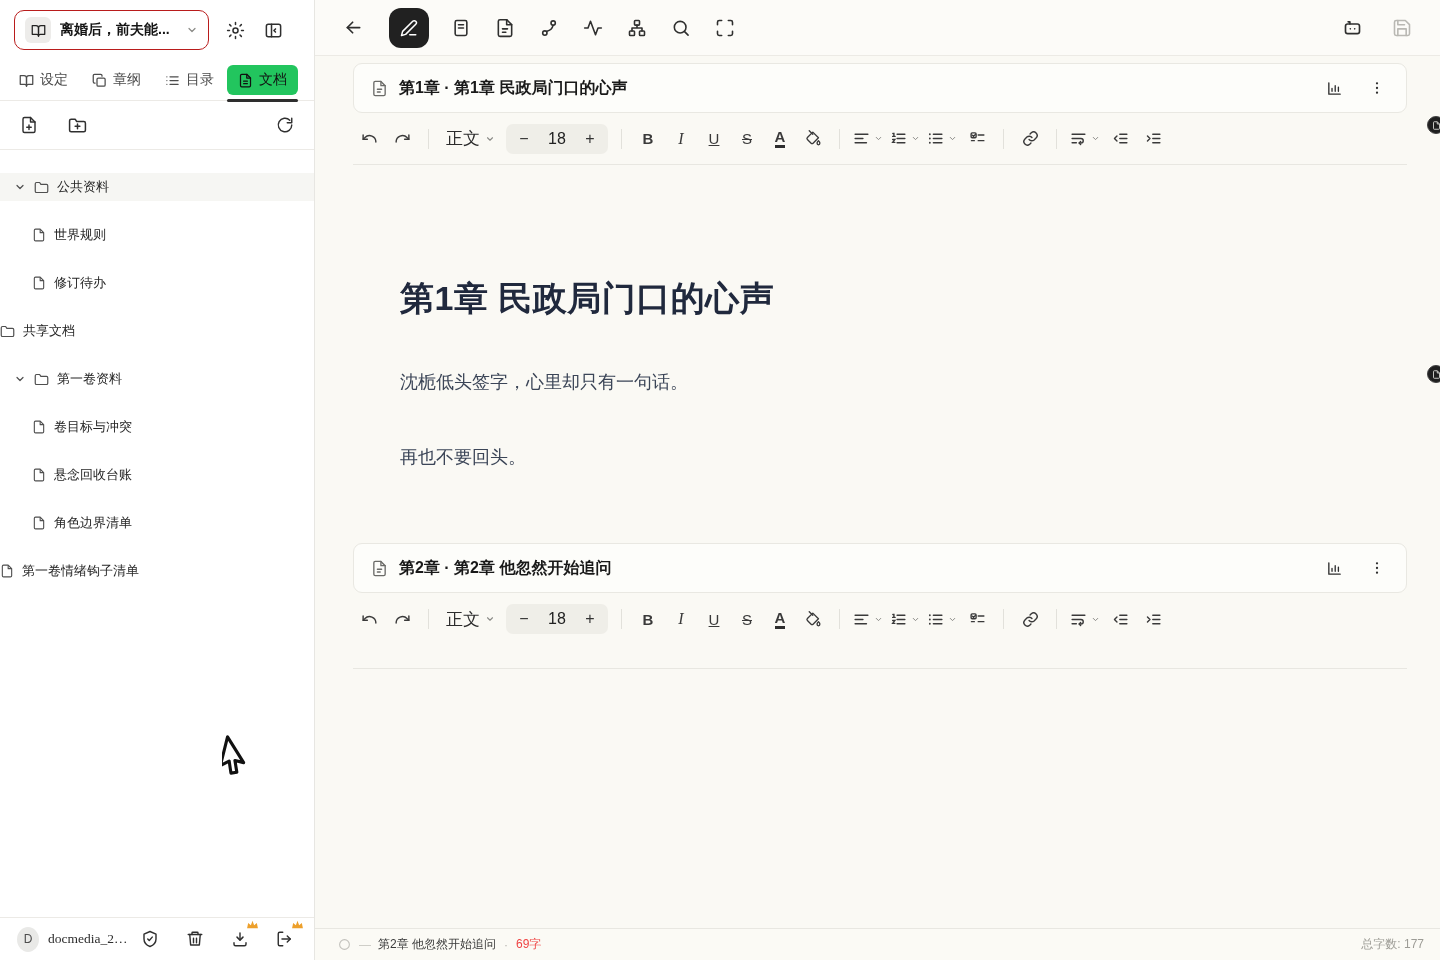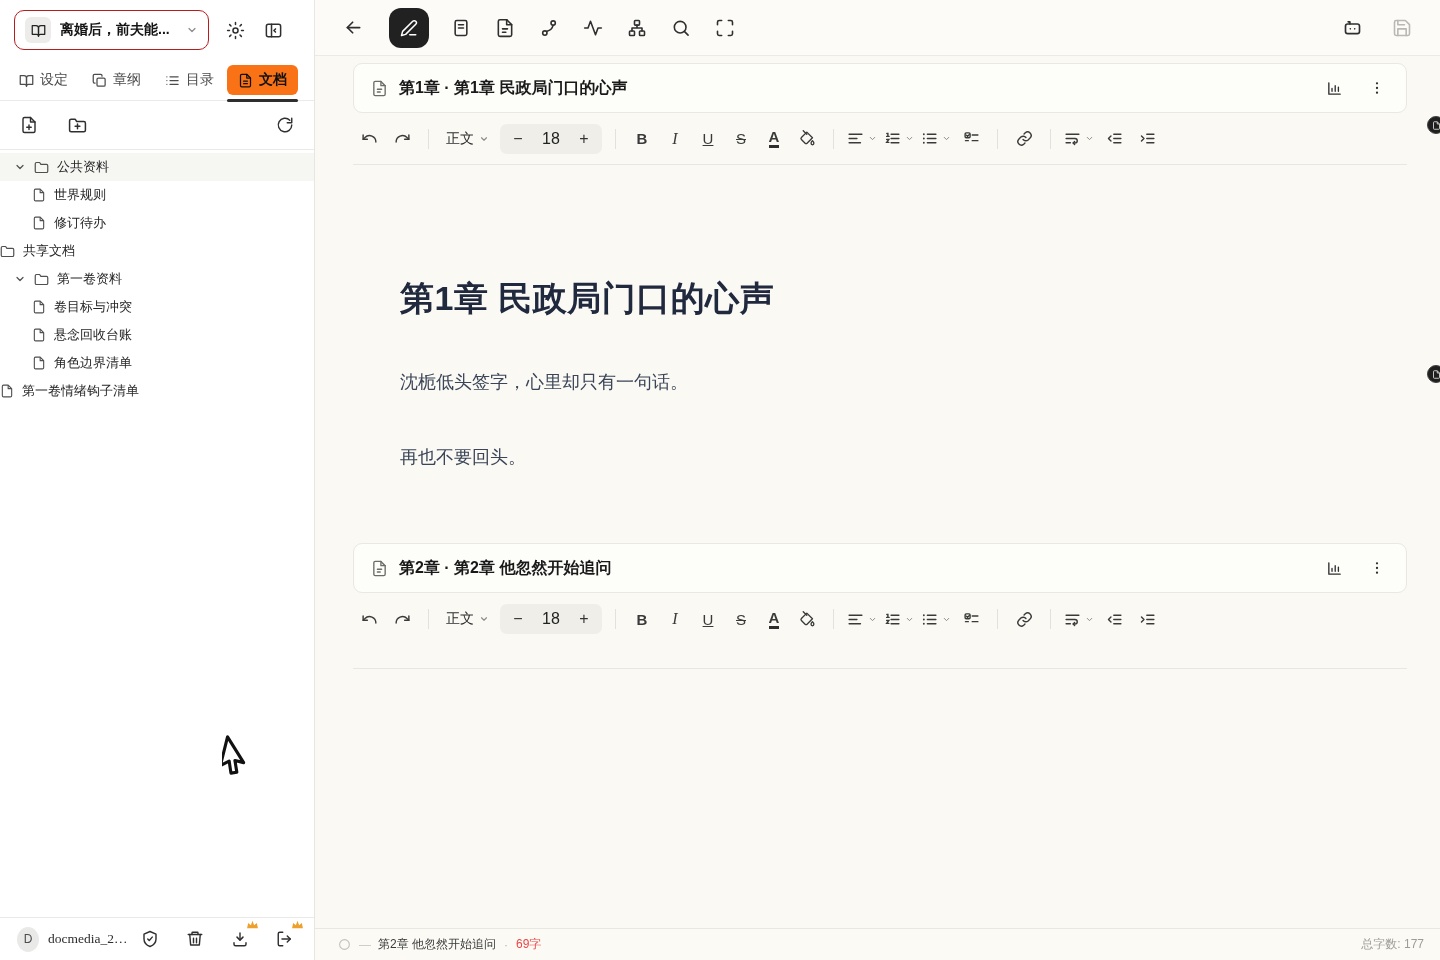--- a/index.html
+++ b/index.html
@@ -16,28 +16,28 @@
     border-radius:10px; padding:5px 10px; height:40px; background:#fff; cursor:pointer; max-width:195px;}
   .book-pill .bicon { width:26px; height:26px; background:#edecea; border-radius:6px;
     display:flex; align-items:center; justify-content:center; color:#222; }
   .book-pill .btitle { font-size:14px; font-weight:700; color:#141414; white-space:nowrap;
     overflow:hidden; text-overflow:ellipsis; flex:1; }
   .hbtn { color:#2f2f2f; display:flex; align-items:center; justify-content:center; width:24px; height:24px; }
   .sb-tabs { height:41px; display:flex; align-items:stretch; padding:0 8px; gap:2px;
     border-bottom:1px solid #eceae6; }
   .tab { position:relative; display:flex; align-items:center; gap:6px; font-size:14px;
     color:#4c4c4c; padding:0 11px; margin:5px 0 5px; border-radius:6px; cursor:pointer; }
-  .tab.active { background:#f97316; color:#111; font-weight:700; }
+  .tab.active { background:#22c55e; color:#111; font-weight:400; }
   .tab.active::after { content:""; position:absolute; left:0; right:0; bottom:-7px; height:3px;
     background:#2e2e2e; border-radius:2px; }
   .sb-actions { height:49px; display:flex; align-items:center; padding:0 17px; gap:24px;
     border-bottom:1px solid #eceae6; color:#2f2f2f; }
   .sb-actions .spacer { flex:1; }
   .tree { flex:1; padding-top:3px; font-size:13px; color:#262626; overflow:hidden; }
-  .trow { height:28px; display:flex; align-items:center; gap:8px; cursor:pointer; }
+  .trow { height:28px; display:flex; align-items:center; gap:8px; cursor:pointer;margin-top:20px; }
   .trow .ticon { color:#4f4f4f; }
   .trow.hl { background:#f6f6f3; }
   .pl-chev { padding-left:14px; }
   .pl-child { padding-left:32px; }
   .pl-root { }
   .sb-footer { height:43px; border-top:1px solid #eceae6; display:flex; align-items:center;
     padding:0 17px; gap:9px; }
   .avatar { width:25px; height:25px; border-radius:50%; background:#e9e9e7; color:#4d4d4d;
     font-size:12px; display:flex; align-items:center; justify-content:center; }
   .uname { font-family:"Liberation Serif","DejaVu Serif",serif; font-size:13.5px; color:#2d2d2d;
@@ -60,21 +60,21 @@
     display:flex; align-items:center; padding:0 17px; gap:11px; }
   .chapter-card .ctitle { font-size:16px; font-weight:700; color:#191919; }
   .card-right { margin-left:auto; display:flex; align-items:center; gap:19px; color:#555; }
 
   .fmt-toolbar { height:52px; display:flex; align-items:center; gap:7px; padding:0 3px;
     color:#353535; border-bottom:1px solid #e8e7e1; }
   .fmt-toolbar.nb { border-bottom:none; }
   .sep { width:1px; height:20px; background:#e2e1db; margin:0 6px; }
   .tbtn { min-width:26px; height:28px; display:flex; align-items:center; justify-content:center;
     cursor:pointer; border-radius:5px; color:#3a3a3a; }
-  .style-dd { display:flex; align-items:center; gap:5px; font-size:14px; color:#2c2c2c;
+  .style-dd { display:flex; align-items:center; gap:5px; font-size:17px; color:#2c2c2c;
     padding:0 4px; cursor:pointer; }
   .chev { color:#8a8a86; }
   .size-pill { display:flex; align-items:center; background:#efeee8; border-radius:7px; height:30px;
     padding:0 6px; gap:4px; }
   .size-pill .sz { width:34px; text-align:center; font-size:16px; color:#222; }
   .size-pill .pm { width:24px; height:24px; display:flex; align-items:center; justify-content:center;
     font-size:16px; color:#333; cursor:pointer; }
   .fmtB { font-weight:800; font-size:15px; }
   .fmtI { font-style:italic; font-family:"Liberation Serif",serif; font-size:16px; }
   .fmtU { text-decoration:underline; font-size:15px; }

